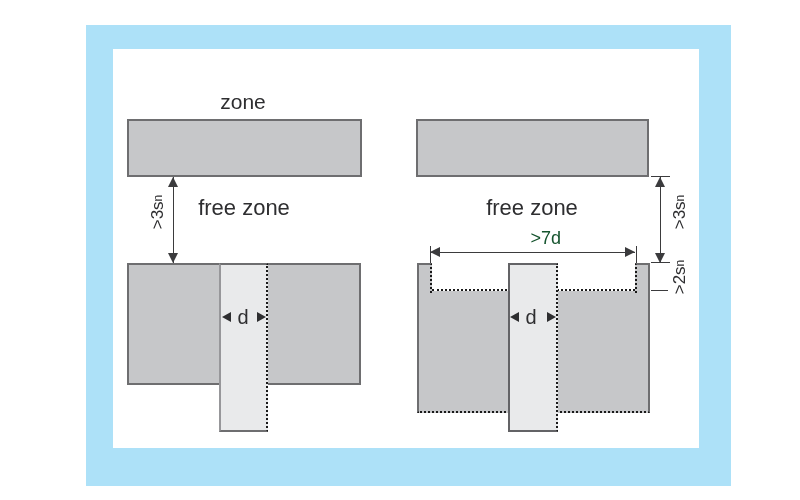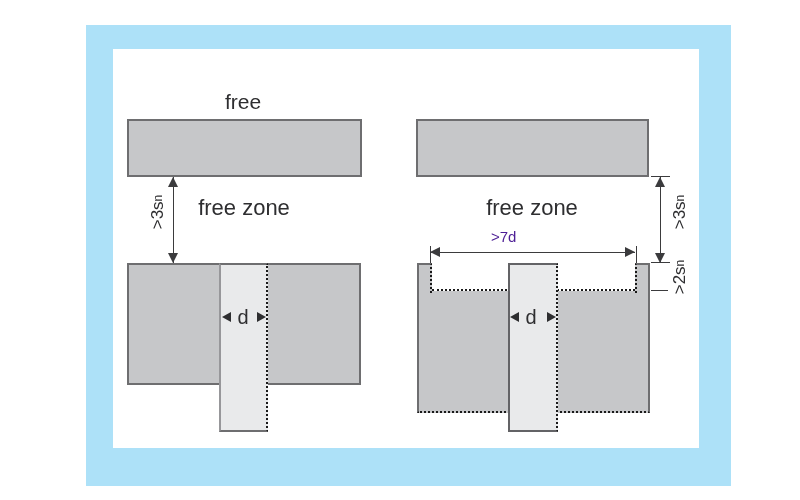--- a/index.html
+++ b/index.html
@@ -35,32 +35,32 @@
   .tri-left{left:0;top:0;border-top:5px solid transparent;border-bottom:5px solid transparent;border-right:10px solid #3b3b3d;}
   .tri-right{right:0;top:0;border-top:5px solid transparent;border-bottom:5px solid transparent;border-left:10px solid #3b3b3d;}
   .tick{background:#3b3b3d;z-index:6;}
   .rotlabel{width:60px;height:20px;display:flex;align-items:center;justify-content:center;
     transform:rotate(-90deg);font-size:17px;white-space:nowrap;z-index:7;color:#2e2e30;}
   .rotlabel sub{font-size:12px;line-height:0;}
   .dlabel{font-size:20px;text-align:center;z-index:7;color:#2e2e30;}
   .dtri{width:0;height:0;position:absolute;z-index:7;}
   .dtri-l{border-top:5px solid transparent;border-bottom:5px solid transparent;border-right:9px solid #2e2e30;}
   .dtri-r{border-top:5px solid transparent;border-bottom:5px solid transparent;border-left:9px solid #2e2e30;}
-  .dim7d{font-size:15px;text-align:left;z-index:7;color:#4c1d95;}
+  .dim7d{font-size:18px;text-align:right;z-index:7;color:#14532d;}
 </style>
 </head>
 <body>
 
 <div class="canvas">
 
   <div class="frame">
     <div class="inner"></div>
   </div>
 
-  <div class="abs title" style="left:158px;top:90px;width:170px;z-index:7;">free</div>
+  <div class="abs title" style="left:158px;top:90px;width:170px;z-index:7;">zone</div>
 
   <div class="abs plate" style="left:127px;top:119px;width:235px;height:58px;"></div>
 
   <div class="abs varrow" style="left:168px;top:177px;width:11px;height:86px;">
     <div class="dimline-v"></div>
     <div class="tri tri-up"></div>
     <div class="tri tri-down"></div>
   </div>
 
   <div class="abs rotlabel" style="left:128px;top:202px;">

